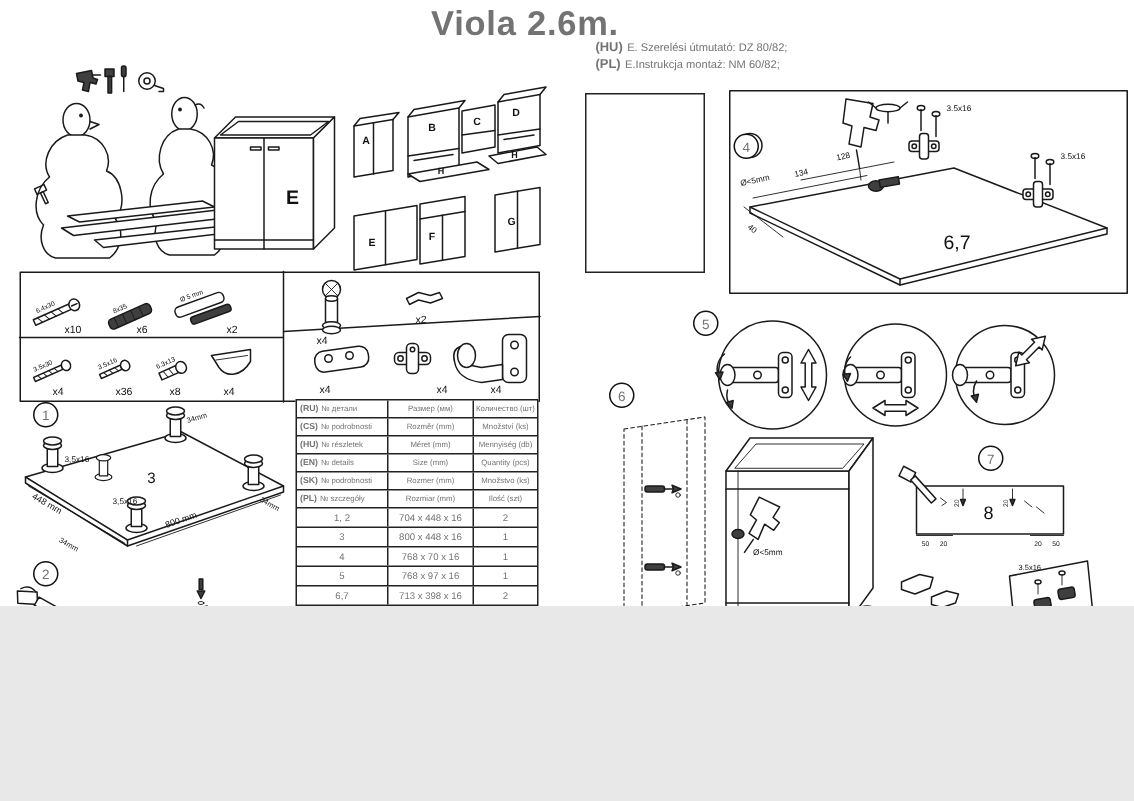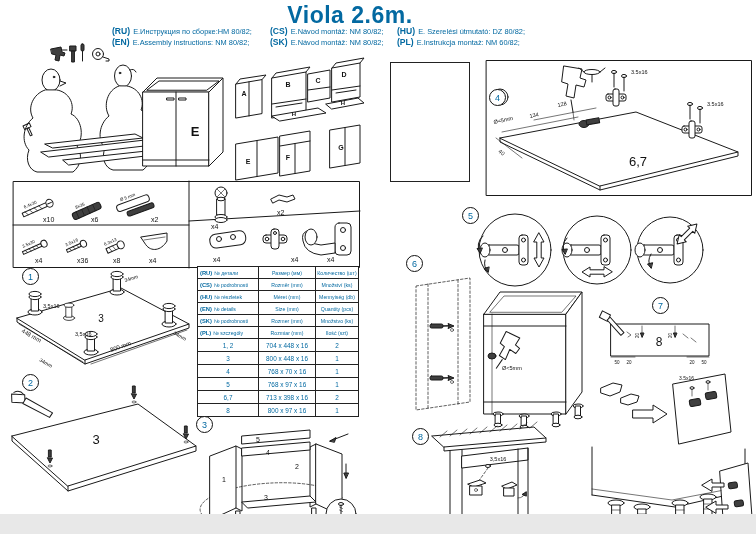--- a/index.html
+++ b/index.html
@@ -1,16 +1,16 @@
 <!DOCTYPE html>
 <html><head>
 <meta charset="utf-8">
 <style>
   html,body{margin:0;padding:0;background:#e8e8e8;font-family:"Liberation Sans",sans-serif;}
-  .sheet{position:relative;width:756px;height:514px;background:#fff;color:#0369a1;overflow:hidden;}
+  .sheet{position:relative;width:756px;height:404px;background:#fff;color:#737373;overflow:hidden;}
   .abs{position:absolute;}
   .title{left:0;top:2px;width:700px;text-align:center;font-size:23px;font-weight:bold;letter-spacing:.5px;}
   .lang-col{position:absolute;top:26px;}
   #lc1{left:112px}#lc2{left:270px}#lc3{left:397px}
   .lang-line{height:11px;white-space:nowrap;font-size:7.4px;}
   .lang-code{font-weight:bold;font-size:8.6px;margin-right:3px;}
   svg{position:absolute;overflow:visible;}
   svg path,svg rect,svg circle,svg ellipse,svg line,svg polygon,svg polyline{fill:none;stroke:#1a1a1a;stroke-width:1;stroke-linejoin:round;stroke-linecap:round;}
   svg .thin{stroke-width:.6;}
   svg .dk{fill:#3f3f3f;}
@@ -34,28 +34,20 @@
   .trd .c1{justify-content:center;padding-left:0;}
   .pgnum{position:absolute;font-size:6.5px;letter-spacing:1px;}
 </style>
 </head>
 <body>
 
 <div class="sheet">
 
   <div class="abs title">Viola 2.6m.</div>
 
-  <div class="lang-col" id="lc1">
-    <div class="lang-line"><span class="lang-code">(RU)</span><span>Е.Инструкция по сборке:HM 80/82;</span></div>
-    <div class="lang-line"><span class="lang-code">(EN)</span><span>E.Assembly instructions: NM 80/82;</span></div>
-  </div>
-  <div class="lang-col" id="lc2">
-    <div class="lang-line"><span class="lang-code">(CS)</span><span>E.Návod montáž: NM 80/82;</span></div>
-    <div class="lang-line"><span class="lang-code">(SK)</span><span>E.Návod montáž: NM 80/82;</span></div>
-  </div>
   <div class="lang-col" id="lc3">
     <div class="lang-line"><span class="lang-code">(HU)</span><span>E. Szerelési útmutató: DZ 80/82;</span></div>
     <div class="lang-line"><span class="lang-code">(PL)</span><span>E.Instrukcja montaż: NM 60/82;</span></div>
   </div>
 
   <svg style="left:15px;top:38px" width="215" height="140" viewBox="0 0 215 140">
     <g transform="translate(36,8)">
       <path class="dk" d="M0,3 L10,1 L11,6 L14,7 L13,10 L9,9 L8,15 L4,14 L5,9 L1,8 Z"></path>
         <line x1="11" y1="4" x2="16" y2="4"></line>
     </g>

